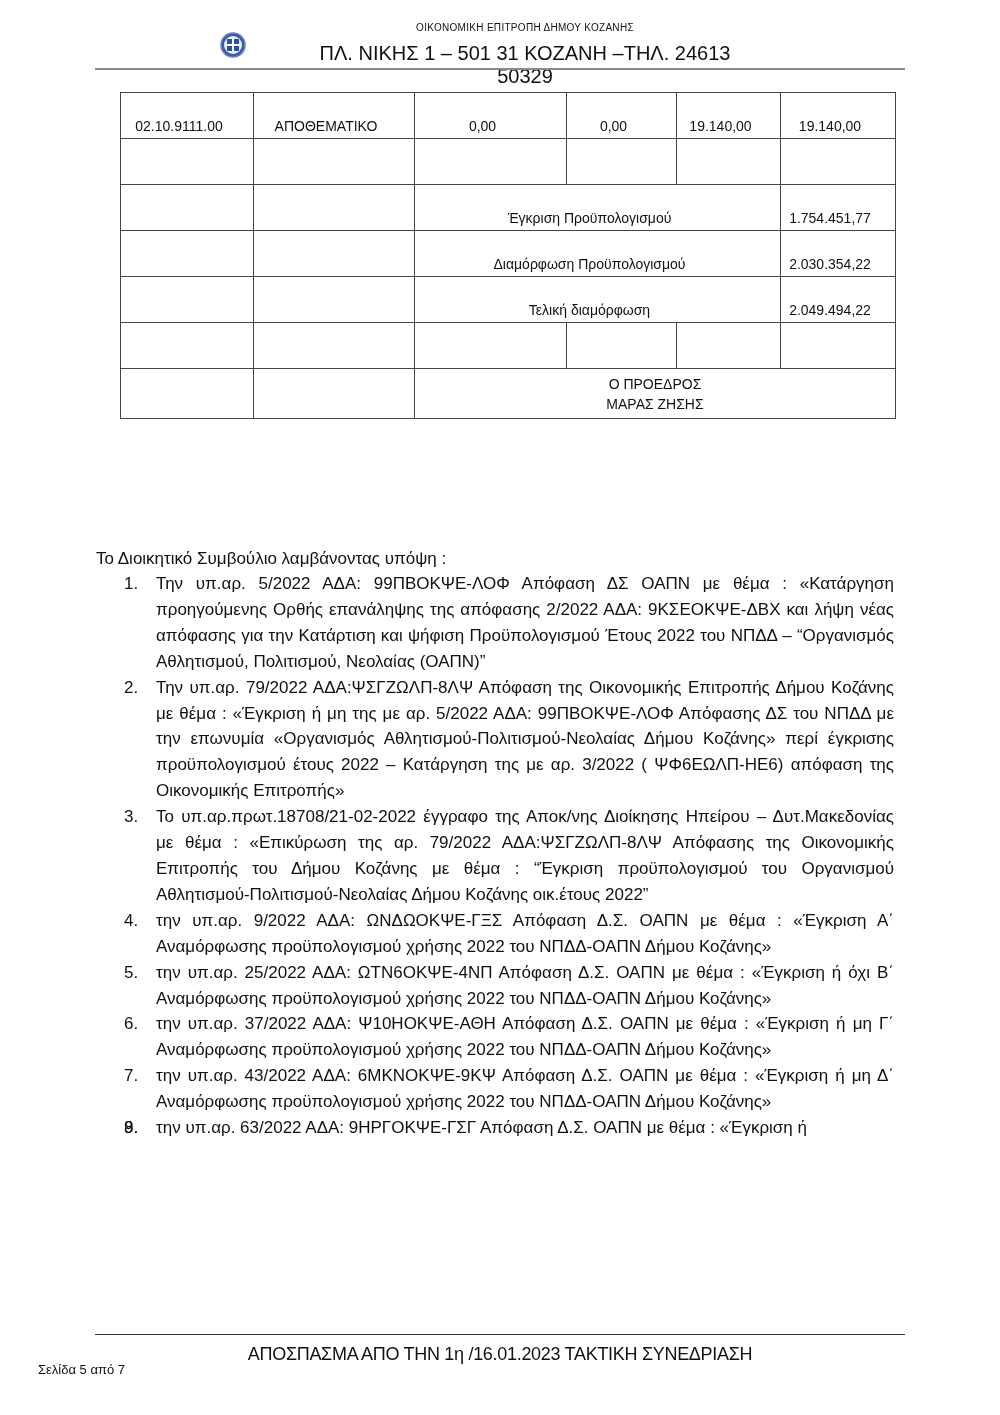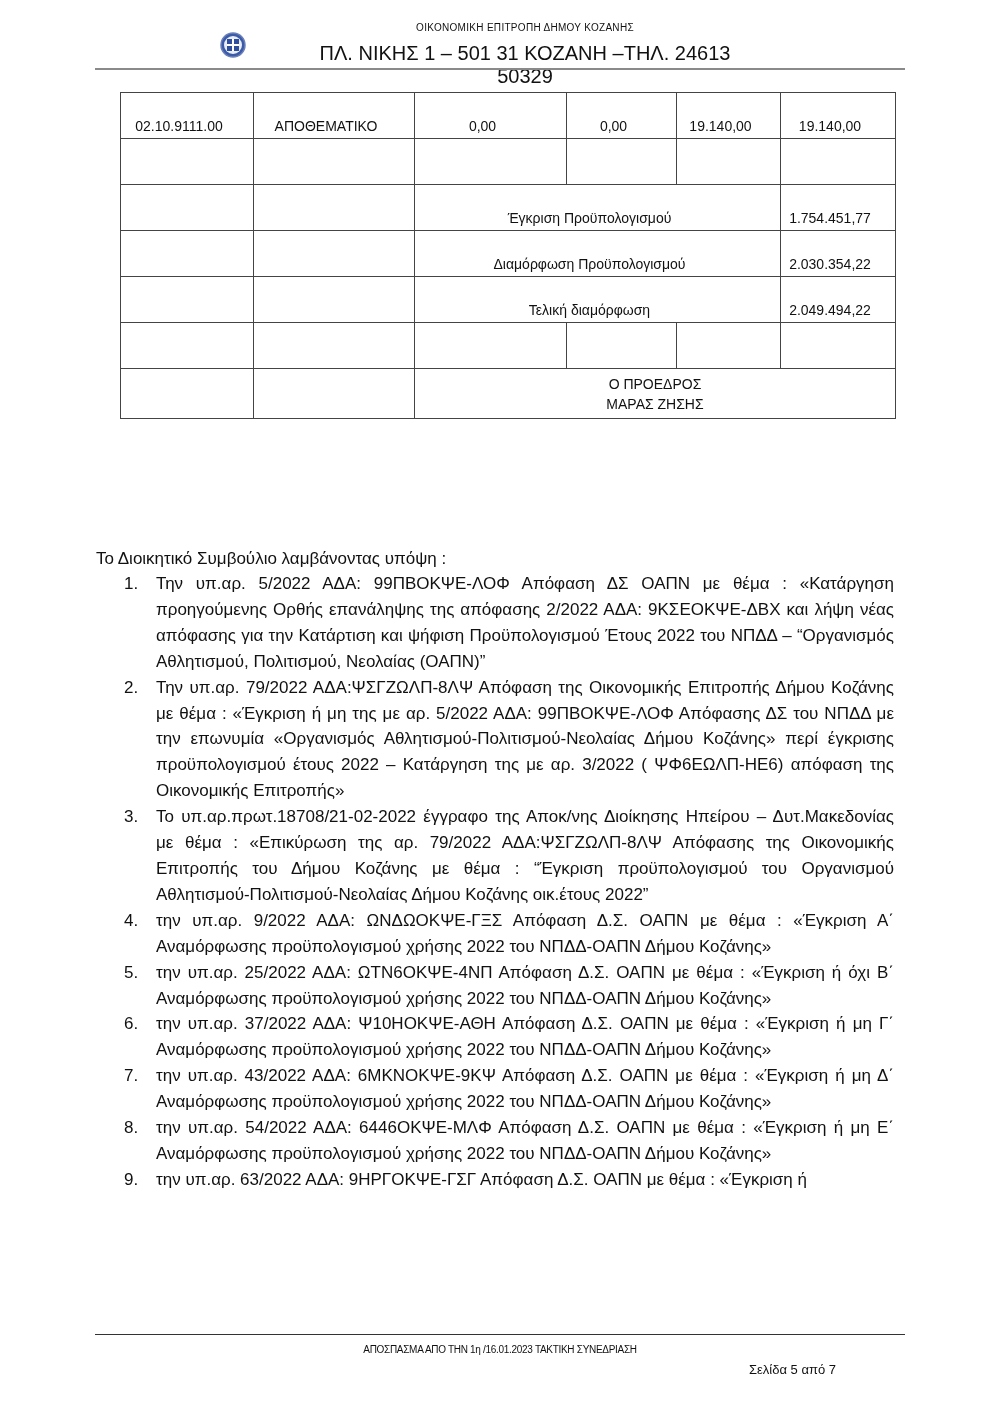--- a/index.html
+++ b/index.html
@@ -16,22 +16,22 @@
   table.budget td.u span { text-decoration: underline; }
   table.budget tr.sig td { height: 45px; vertical-align: middle; padding: 2px 12px; }
   .sig-line { display: block; line-height: 20px; }
 
   .intro { position: absolute; left: 96px; top: 541px; font-size: 17px; margin-top: 8px; }
   ol.items { position: absolute; left: 96px; top: 571px; width: 798px; margin: 0; padding: 0 0 0 60px; list-style: none; font-size: 17px; line-height: 25.9px; text-align: justify; box-sizing: border-box; }
   ol.items li { position: relative; }
   ol.items li .num { position: absolute; left: -32px; top: 0; }
 
   .footer-rule { position: absolute; left: 95px; top: 1334px; width: 810px; border-top: 1px solid #333; }
-  .footer-line1 { position: absolute; left: 0; top: 1344px; width: 1000px; text-align: center; font-size: 10px; letter-spacing: -0.3px; }
-  .footer-line2 { position: absolute; left: 0; top: 1362px; width: 836px; text-align: right; font-size: 13px; }
+  .footer-line1 { position: absolute; left: 0; top: 1344px; width: 1000px; text-align: center; font-size: 18px; letter-spacing: -0.3px; }
+  .footer-line2 { position: absolute; left: 0; top: 1362px; width: 836px; text-align: left; font-size: 13px; padding-left: 38px; }
 </style>
 </head>
 <body>
 
 <div class="header">
   <svg class="emblem" viewBox="0 0 26 26">
     <circle cx="13" cy="13" r="12" fill="#3b5aa8" stroke="#6b7fb8" stroke-width="1.5"></circle>
     <circle cx="13" cy="13" r="9" fill="#e9edf6"></circle>
     <rect x="7" y="7" width="12" height="12" fill="#2f4f9e"></rect>
     <rect x="12" y="7" width="2" height="12" fill="#ffffff"></rect>
@@ -108,19 +108,19 @@
 <div class="intro">Το Διοικητικό Συμβούλιο  λαμβάνοντας υπόψη :</div>
 
 <ol class="items">
   <li><span class="num">1.</span><span>Την υπ.αρ. 5/2022 ΑΔΑ: 99ΠΒΟΚΨΕ-ΛΟΦ Απόφαση ΔΣ ΟΑΠΝ με θέμα : «Κατάργηση προηγούμενης Ορθής επανάληψης της  απόφασης 2/2022 ΑΔΑ: 9ΚΣΕΟΚΨΕ-ΔΒΧ και λήψη νέας απόφασης για την Κατάρτιση και ψήφιση Προϋπολογισμού Έτους 2022 του ΝΠΔΔ – “Οργανισμός Αθλητισμού, Πολιτισμού, Νεολαίας (ΟΑΠΝ)”</span></li>
   <li><span class="num">2.</span><span>Την υπ.αρ. 79/2022  ΑΔΑ:ΨΣΓΖΩΛΠ-8ΛΨ  Απόφαση της Οικονομικής Επιτροπής Δήμου Κοζάνης  με θέμα : «Έγκριση ή μη της με αρ. 5/2022 ΑΔΑ: 99ΠΒΟΚΨΕ-ΛΟΦ Απόφασης ΔΣ του ΝΠΔΔ με την επωνυμία «Οργανισμός Αθλητισμού-Πολιτισμού-Νεολαίας Δήμου Κοζάνης» περί έγκρισης προϋπολογισμού έτους 2022 – Κατάργηση της με αρ. 3/2022 ( ΨΦ6ΕΩΛΠ-ΗΕ6) απόφαση της Οικονομικής Επιτροπής»</span></li>
   <li><span class="num">3.</span><span>Το υπ.αρ.πρωτ.18708/21-02-2022 έγγραφο της Αποκ/νης Διοίκησης Ηπείρου – Δυτ.Μακεδονίας  με θέμα :  «Επικύρωση της αρ. 79/2022  ΑΔΑ:ΨΣΓΖΩΛΠ-8ΛΨ Απόφασης της Οικονομικής Επιτροπής του Δήμου Κοζάνης  με θέμα : “Έγκριση προϋπολογισμού του Οργανισμού Αθλητισμού-Πολιτισμού-Νεολαίας Δήμου Κοζάνης οικ.έτους 2022”</span></li>
   <li><span class="num">4.</span><span>την υπ.αρ. 9/2022  ΑΔΑ: ΩΝΔΩΟΚΨΕ-ΓΞΣ Απόφαση Δ.Σ. ΟΑΠΝ με θέμα : «Έγκριση Α΄ Αναμόρφωσης προϋπολογισμού χρήσης 2022 του ΝΠΔΔ-ΟΑΠΝ Δήμου Κοζάνης»</span></li>
   <li><span class="num">5.</span><span>την υπ.αρ. 25/2022 ΑΔΑ: ΩΤΝ6ΟΚΨΕ-4ΝΠ Απόφαση Δ.Σ. ΟΑΠΝ με θέμα : «Έγκριση ή όχι Β΄ Αναμόρφωσης προϋπολογισμού χρήσης 2022 του ΝΠΔΔ-ΟΑΠΝ Δήμου Κοζάνης»</span></li>
   <li><span class="num">6.</span><span>την υπ.αρ. 37/2022  ΑΔΑ: Ψ10ΗΟΚΨΕ-ΑΘΗ Απόφαση Δ.Σ. ΟΑΠΝ με θέμα : «Έγκριση ή μη Γ΄ Αναμόρφωσης προϋπολογισμού χρήσης 2022 του ΝΠΔΔ-ΟΑΠΝ Δήμου Κοζάνης»</span></li>
   <li><span class="num">7.</span><span>την υπ.αρ. 43/2022  ΑΔΑ: 6ΜΚΝΟΚΨΕ-9ΚΨ Απόφαση Δ.Σ. ΟΑΠΝ με θέμα : «Έγκριση ή μη Δ΄ Αναμόρφωσης προϋπολογισμού χρήσης 2022 του ΝΠΔΔ-ΟΑΠΝ Δήμου Κοζάνης»</span></li>
-  <li><span class="num">8.</span><span>την υπ.αρ. 54/2022  ΑΔΑ: 6446ΟΚΨΕ-ΜΛΦ Απόφαση Δ.Σ. ΟΑΠΝ με θέμα : «Έγκριση ή μη Ε΄ Αναμόρφωσης προϋπολογισμού χρήσης 2022 του ΝΠΔΔ-ΟΑΠΝ Δήμου Κοζάνης»</span></li>
+  <li><span class="num">8.</span></li>
   <li><span class="num">9.</span><span>την υπ.αρ. 63/2022 ΑΔΑ: 9ΗΡΓΟΚΨΕ-ΓΣΓ Απόφαση Δ.Σ. ΟΑΠΝ με θέμα : «Έγκριση ή</span></li>
 </ol>
 
 <div class="footer-rule"></div>
 <div class="footer-line1">ΑΠΟΣΠΑΣΜΑ ΑΠΟ ΤΗΝ 1η /16.01.2023  ΤΑΚΤΙΚΗ  ΣΥΝΕΔΡΙΑΣΗ</div>
 <div class="footer-line2">Σελίδα 5 από 7</div>
 
 </body></html>

